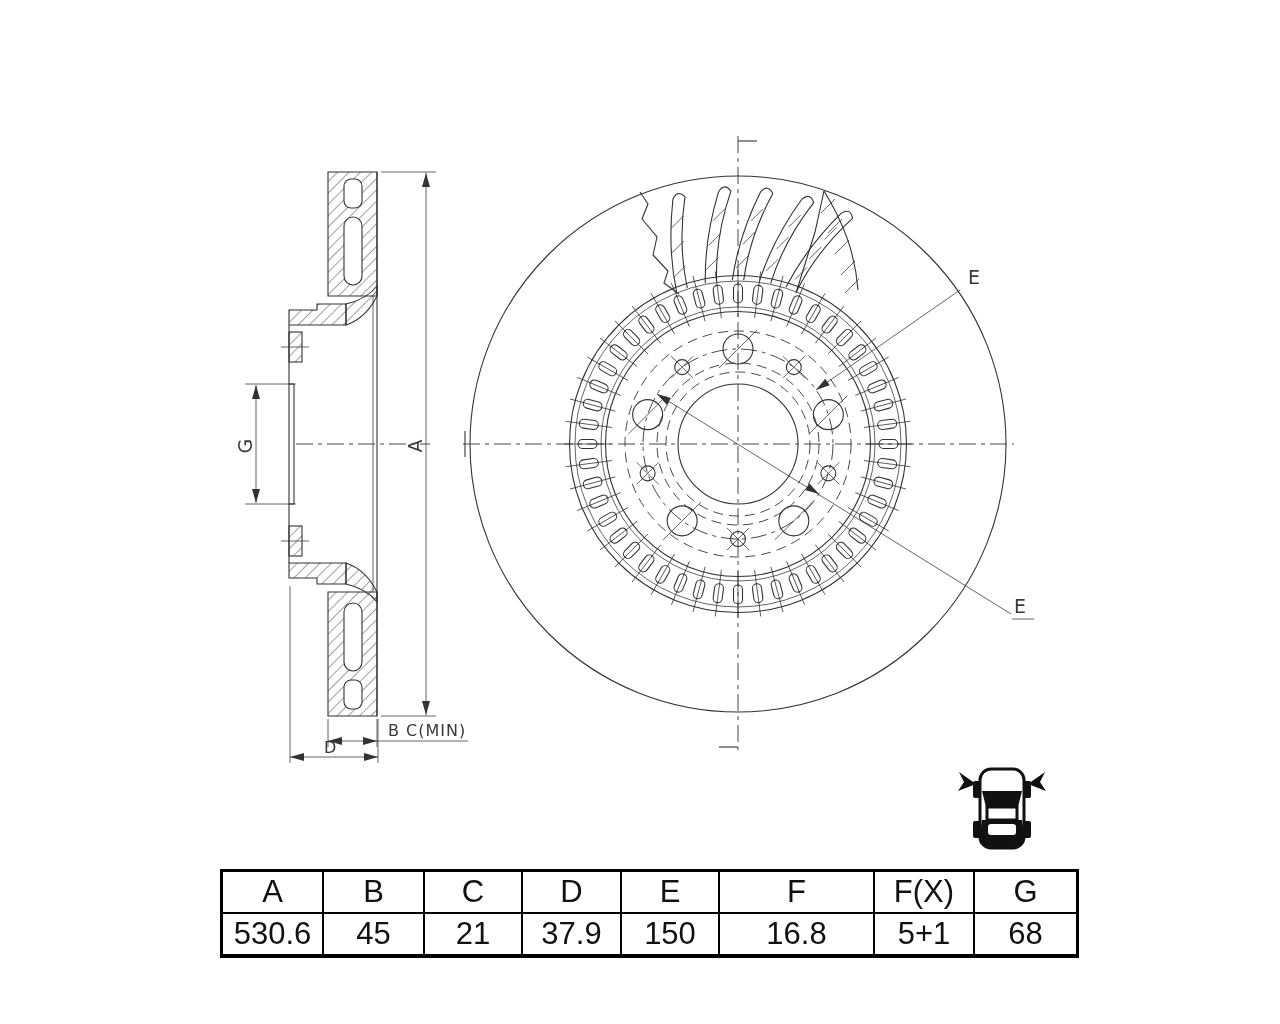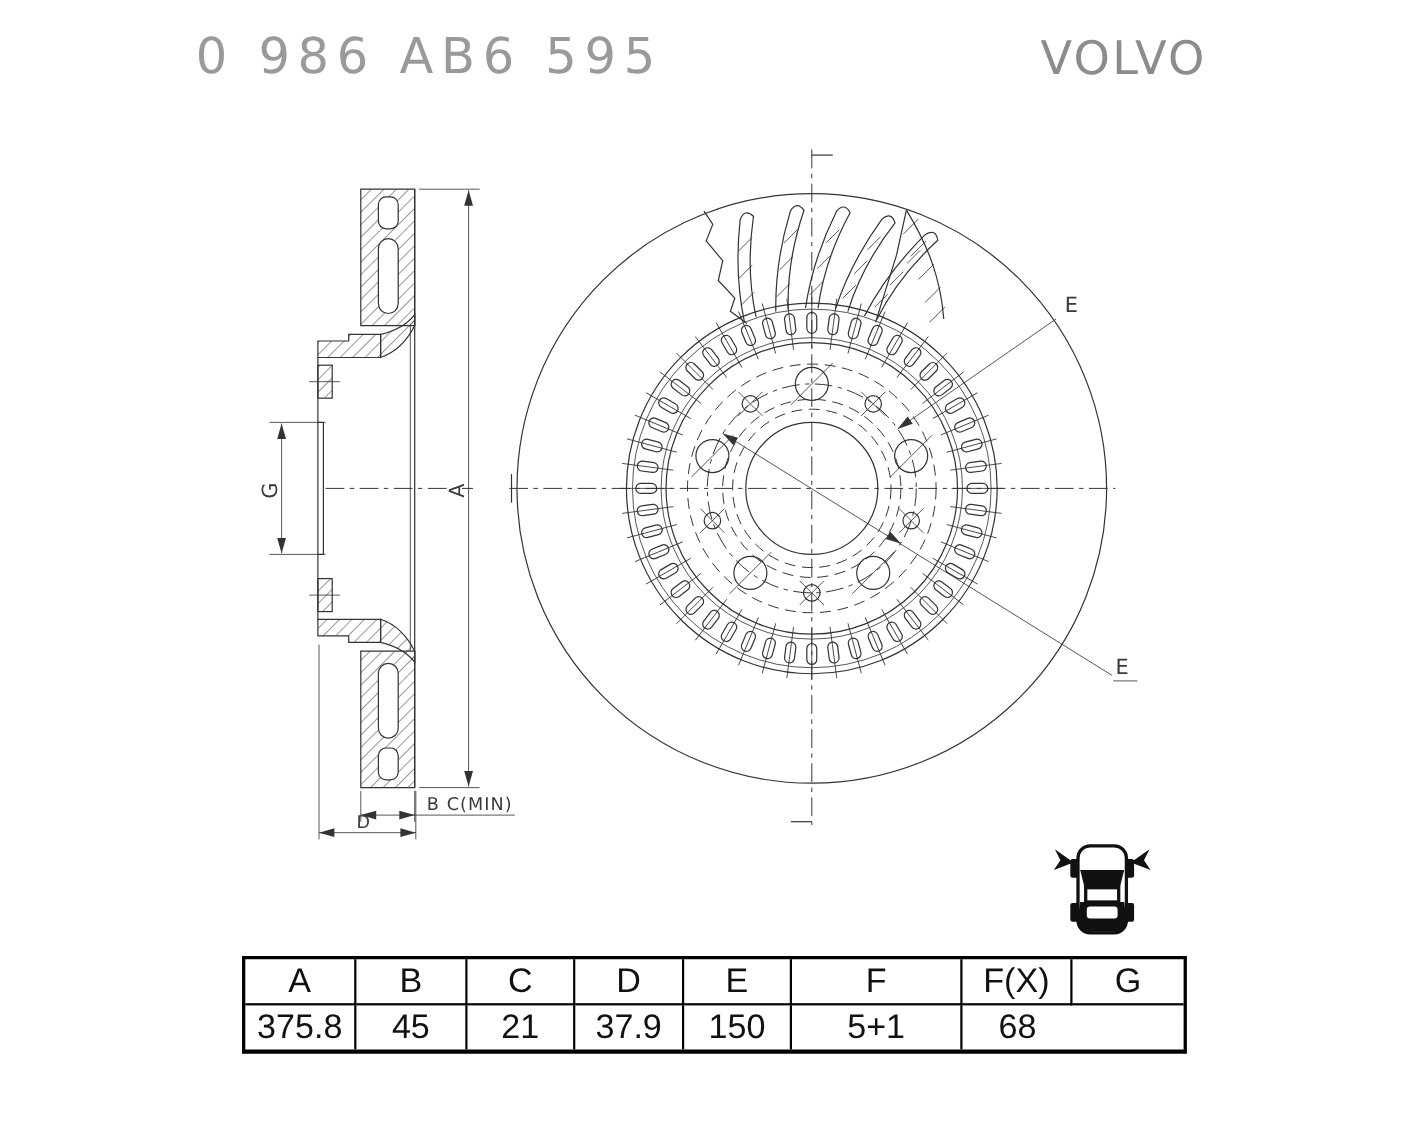--- a/index.html
+++ b/index.html
@@ -27,22 +27,20 @@
                     font-family:"Liberation Sans",sans-serif;font-size:31px;color:#111;}
   #spec-table .cell.lastcol{border-right:none;}
   #spec-table .cell.head{border-bottom:2px solid #000;}
   #car-icon{position:absolute;left:956px;top:762px;}
 </style>
 </head>
 <body>
 
 <div id="canvas">
 
-  <div class="hdr-part">0 986 AB6 595</div>
-  <div class="hdr-brand">VOLVO</div>
 
   <svg id="drawing" width="1280" height="1024" viewBox="0 0 1280 1024">
     <defs>
       <pattern id="hatch" width="8" height="8" patternUnits="userSpaceOnUse" patternTransform="rotate(45)">
         <line x1="0" y1="0" x2="0" y2="8" stroke="#444" stroke-width="1"></line>
       </pattern>
     </defs>
 
     <g>
       <path class="hatched" d="M328,172 H377 V296 H328 Z"></path>
@@ -404,21 +402,22 @@
 
   <div id="spec-table">
     <div class="cell head">A</div>
     <div class="cell head">B</div>
     <div class="cell head">C</div>
     <div class="cell head">D</div>
     <div class="cell head">E</div>
     <div class="cell head">F</div>
     <div class="cell head">F(X)</div>
     <div class="cell head lastcol">G</div>
-    <div class="cell">375.8</div>
+    <div class="cell">530.6</div>
     <div class="cell">45</div>
     <div class="cell">21</div>
     <div class="cell">37.9</div>
     <div class="cell">150</div>
+    <div class="cell">16.8</div>
     <div class="cell">5+1</div>
     <div class="cell lastcol">68</div>
   </div>
 </div>
 
 </body></html>

